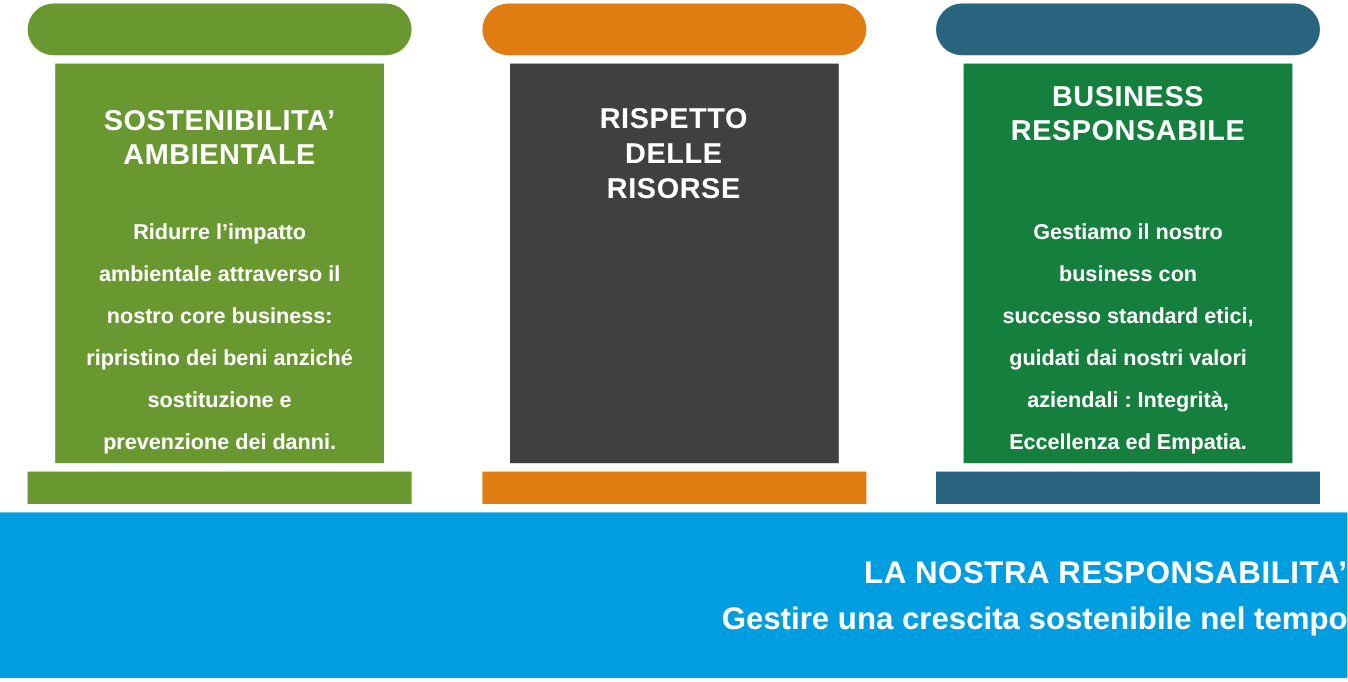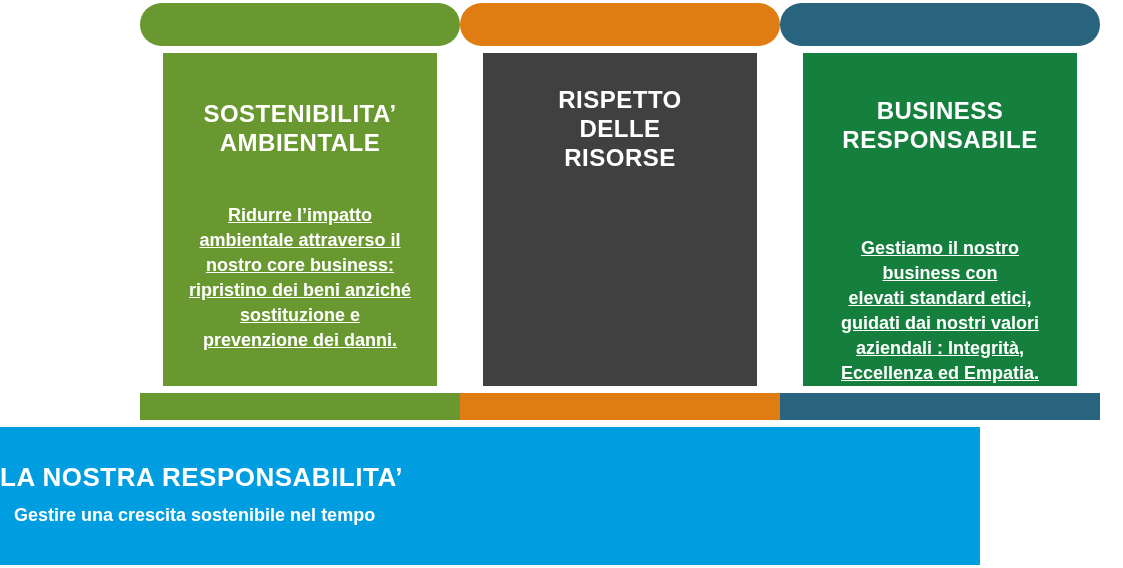--- a/index.html
+++ b/index.html
@@ -13,21 +13,21 @@
   }
   .stage {
     width: 1123px;
     height: 568px;
     background: #ffffff;
     display: flex;
     flex-direction: column;
   }
   .pillars {
     display: flex;
-    justify-content: flex-end;
+    justify-content: space-between;
     padding: 3px 23px 0 23px;
   }
   .pillar {
     width: 320px;
     display: flex;
     flex-direction: column;
     align-items: center;
   }
   .pillar-cap {
     width: 320px;
@@ -51,48 +51,47 @@
     justify-content: center;
     font-size: 24px;
     font-weight: 700;
     line-height: 29px;
     letter-spacing: 0.5px;
     white-space: pre-line;
   }
   .pillar-text {
     font-size: 18px;
     font-weight: 600;
-    line-height: 25px;
+    line-height: 35px;
     white-space: pre-line;
-    text-decoration: underline;
   }
   .pillar-base {
     width: 320px;
     height: 27px;
     margin-top: 7px;
   }
   .banner {
     margin-top: 7px;
     height: 138px;
-    width: 980px;
+    width: 1123px;
     display: flex;
     flex-direction: column;
-    align-items: flex-start;
+    align-items: flex-end;
     justify-content: center;
     color: #ffffff;
     text-align: center;
   }
   .banner-line1 {
     font-size: 26px;
     font-weight: 700;
     letter-spacing: 0.5px;
     line-height: 38px;
   }
   .banner-line2 {
-    font-size: 18px;
+    font-size: 26px;
     font-weight: 600;
     line-height: 38px;
     margin-left: 14px;
   }
 </style>
 </head>
 <body>
 
 <div class="stage">
 
@@ -123,21 +122,21 @@
       <div class="pillar-base" style="background-color: rgb(224, 125, 18);"></div>
     </div>
 
     <div class="pillar">
       <div class="pillar-cap" style="background-color: rgb(40, 100, 125);"></div>
       <div class="pillar-body" style="background-color: #15803d; gap: 40px;">
         <div class="pillar-title">BUSINESS
 RESPONSABILE</div>
         <div class="pillar-text">Gestiamo il nostro
 business con
-elevati standard etici,
+successo standard etici,
 guidati dai nostri valori
 aziendali : Integrità,
 Eccellenza ed Empatia.</div>
       </div>
       <div class="pillar-base" style="background-color: rgb(40, 100, 125);"></div>
     </div>
 
   </div>
 
   <div class="banner" style="background-color: rgb(0, 158, 224);">

